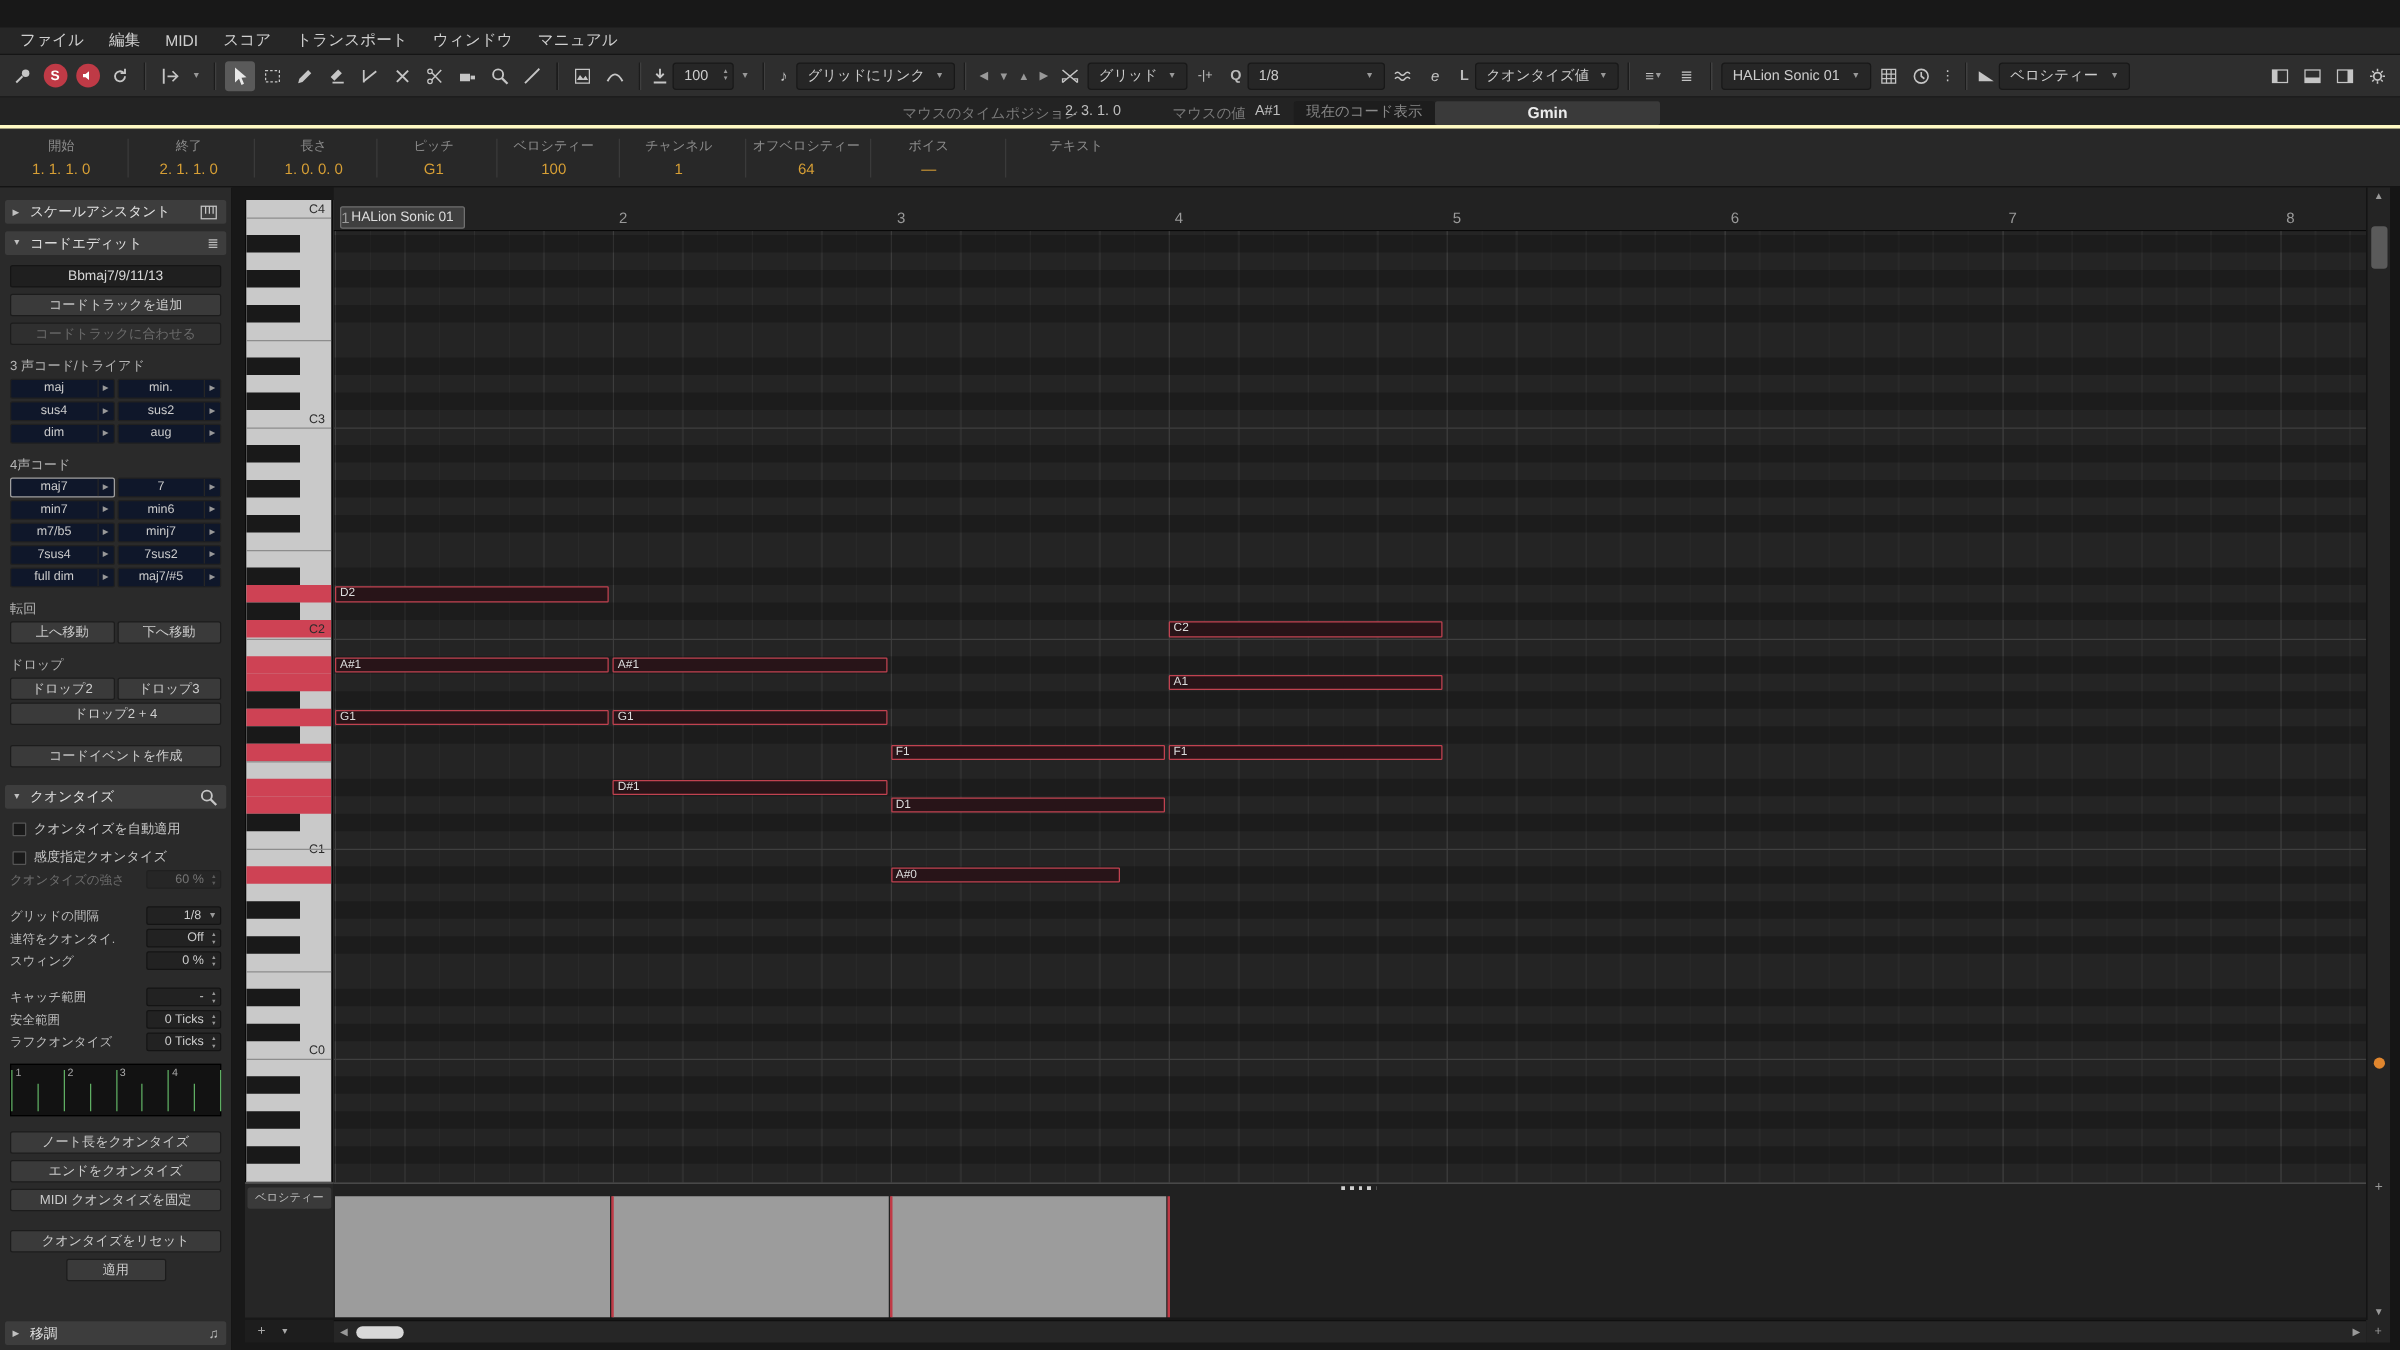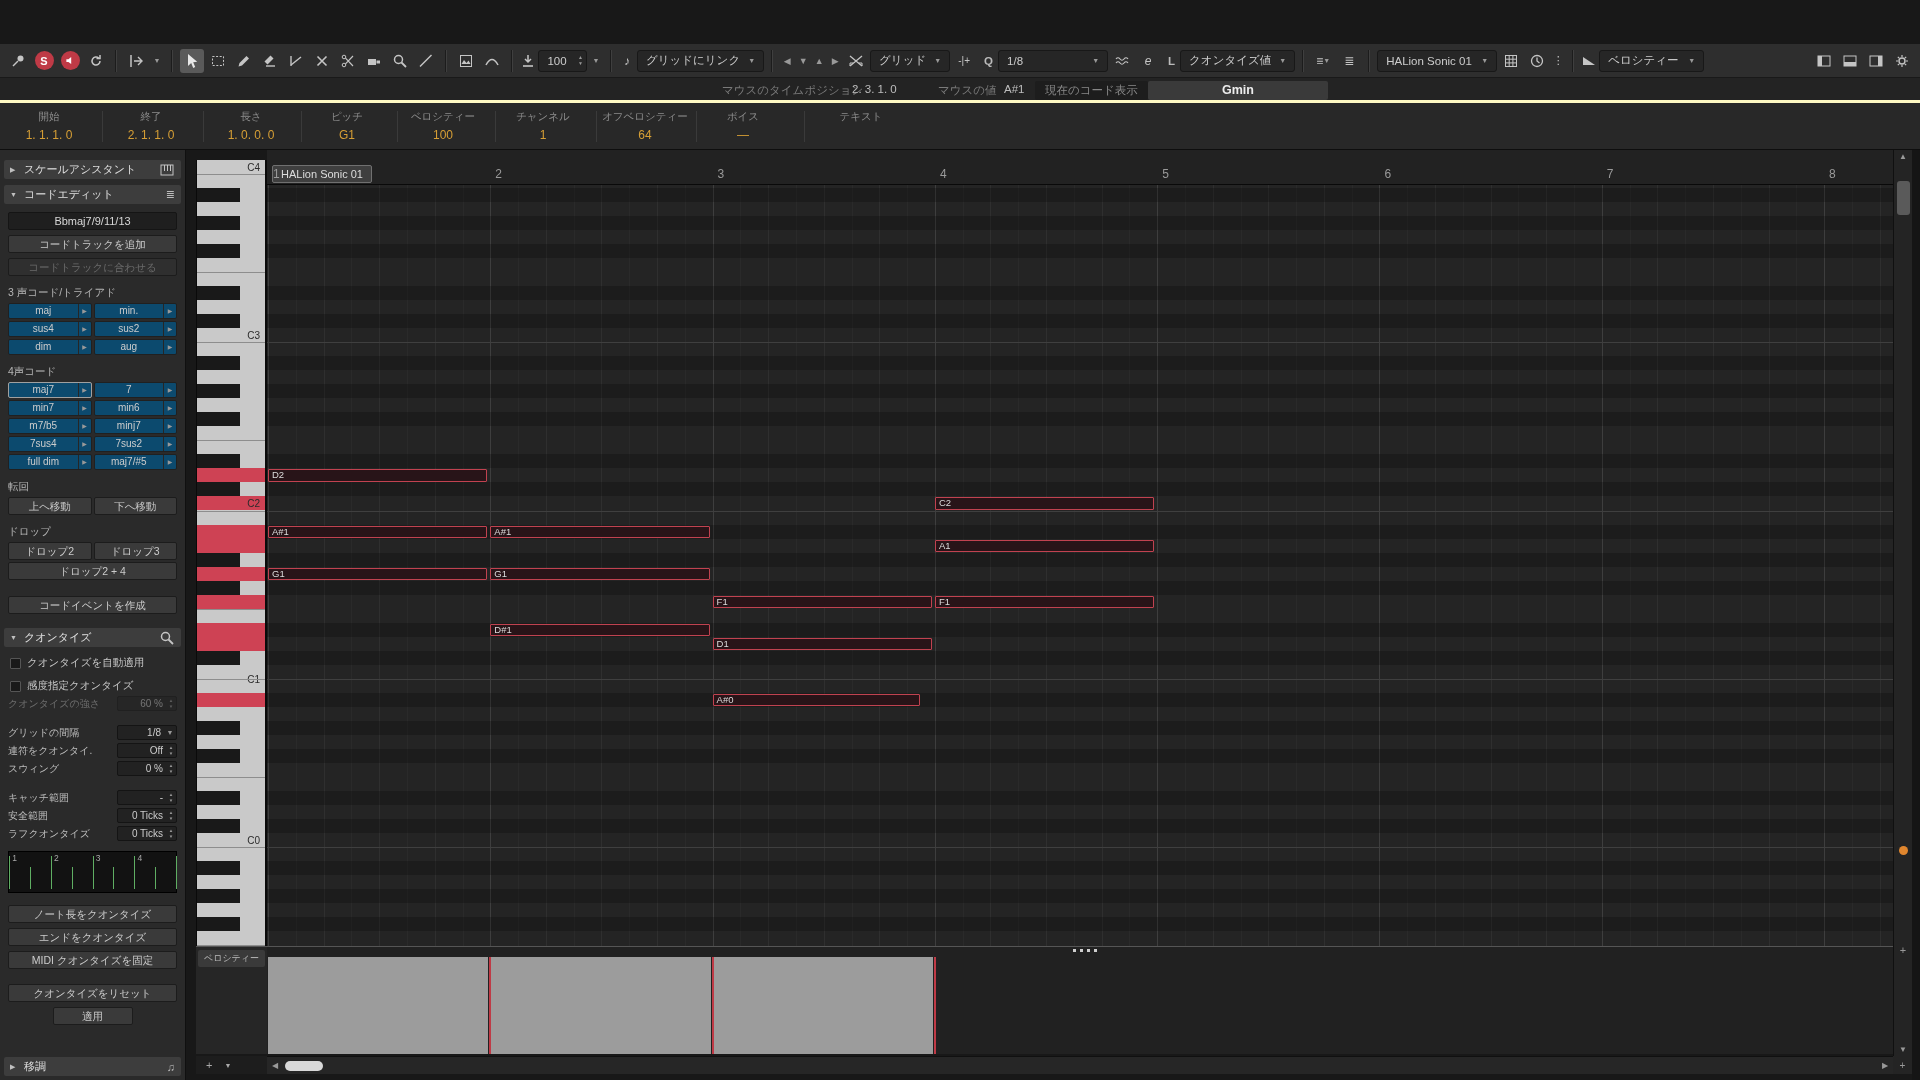--- a/index.html
+++ b/index.html
@@ -50,21 +50,21 @@
 .sec{flex:none;height:19px;background:#3d3d3d;border-radius:2px;margin:6px 4px 0;display:flex;align-items:center;gap:6px;padding:0 6px}
 .sec.first{margin-top:10px}
 .sarr{font-size:7px;color:#c0c0c0;width:8px}
 .stitle{flex:1;font-size:11px;color:#e0e0e0}
 .sicon{color:#bbb;font-size:11px}
 .chord-display{flex:none;height:18px;margin:8px 8px 0;background:#1f1f1f;border:1px solid #151515;border-radius:2px;text-align:center;font-size:11px;color:#d8d8d8;line-height:16px}
 .sbtn{flex:none;height:18px;margin:5px 8px 0;background:#3a3a3a;border:1px solid #1c1c1c;border-radius:2px;font-size:10.5px;color:#ccc;text-align:center;line-height:16px;overflow:hidden}
 .sbtn.dis{color:#6a6a6a;background:#2f2f2f}
 .slabel{flex:none;margin:10px 8px 0;font-size:10.5px;color:#b5b5b5}
 .cgrid{flex:none;display:grid;grid-template-columns:1fr 1fr;gap:2px;margin:3px 8px 0}
-.cbtn{display:flex;height:16px;background:#0c4a6e;border:1px solid #202020;border-radius:2px;overflow:hidden}
+.cbtn{display:flex;height:16px;background:#0f172a;border:1px solid #202020;border-radius:2px;overflow:hidden}
 .cbtn.sel{border-color:#a0a0a0}
 .cbtn .lbl{flex:1;text-align:center;font-size:10px;color:#ccc;line-height:14px}
 .cbtn .arr{width:13px;border-left:1px solid #262626;font-size:6px;color:#999;text-align:center;line-height:14px}
 .btnrow{flex:none;display:flex;gap:2px;margin:3px 8px 0}
 .btnrow .sbtn{flex:1;margin:0}
 .chk{flex:none;display:flex;align-items:center;gap:6px;margin:9px 10px 0;font-size:10.5px;color:#c8c8c8}
 .chkbox{width:11px;height:11px;background:#1a1a1a;border:1px solid #555;border-radius:1px}
 #qparams{flex:none}
 .qrow{display:flex;align-items:center;margin:3px 8px 0;height:15px}
 .qrow.dis{opacity:.45}
@@ -118,20 +118,29 @@
 .vplus{position:absolute;left:0;width:100%;top:794px;text-align:center;color:#999;font-size:11px}
 .corner{position:absolute;left:1893px;top:1056px;width:19px;height:18px;background:#242424;color:#999;font-size:10px;display:flex;align-items:center;justify-content:center}
 .rightedge{position:absolute;left:1912px;top:150px;width:8px;height:930px;background:#151515}
 </style>
 </head>
 <body>
 
 <div class="app">
 
 
+  <div class="menubar" id="menubar">
+      <span class="mitem">ファイル</span>
+      <span class="mitem">編集</span>
+      <span class="mitem">MIDI</span>
+      <span class="mitem">スコア</span>
+      <span class="mitem">トランスポート</span>
+      <span class="mitem">ウィンドウ</span>
+      <span class="mitem">マニュアル</span>
+    </div>
 
   <div class="toolbar">
     <span class="tbtn">
         <span class="icon">
           <svg viewBox="0 0 16 16">
             <circle cx="10.5" cy="5.5" r="3" fill="#c5c5c5"></circle>
             <path d="M8 8L3 13" stroke="#c5c5c5" stroke-width="1.5"></path>
           </svg>
         </span>
       </span>
@@ -770,21 +779,21 @@
       <div class="grow" style="top: 704.04px;"></div>
       <div class="grow" style="top: 732.08px;"></div>
       <div class="note" style="left: 1px; top: 284.44px; width: 219.3px;"><span>D2</span></div>
       <div class="note" style="left: 1px; top: 340.52px; width: 219.3px;"><span>A#1</span></div>
       <div class="note" style="left: 1px; top: 382.58px; width: 219.3px;"><span>G1</span></div>
       <div class="note" style="left: 223.3px; top: 340.52px; width: 219.3px;"><span>A#1</span></div>
       <div class="note" style="left: 223.3px; top: 382.58px; width: 219.3px;"><span>G1</span></div>
       <div class="note" style="left: 223.3px; top: 438.66px; width: 219.3px;"><span>D#1</span></div>
       <div class="note" style="left: 445.6px; top: 410.62px; width: 219.3px;"><span>F1</span></div>
       <div class="note" style="left: 445.6px; top: 452.68px; width: 219.3px;"><span>D1</span></div>
-      <div class="note" style="left: 445.6px; top: 508.76px; width: 207px;"><span>A#0</span></div>
+      <div class="note" style="left: 445.6px; top: 508.76px; width: 183px;"><span>A#0</span></div>
       <div class="note" style="left: 667.9px; top: 312.48px; width: 219.3px;"><span>C2</span></div>
       <div class="note" style="left: 667.9px; top: 354.54px; width: 219.3px;"><span>A1</span></div>
       <div class="note" style="left: 667.9px; top: 410.62px; width: 219.3px;"><span>F1</span></div>
     </div>
 
   <div class="vel-left">
     <div class="vel-chip">ベロシティー</div>
   </div>
   <div id="vellane">
     <span class="vdots"></span>

